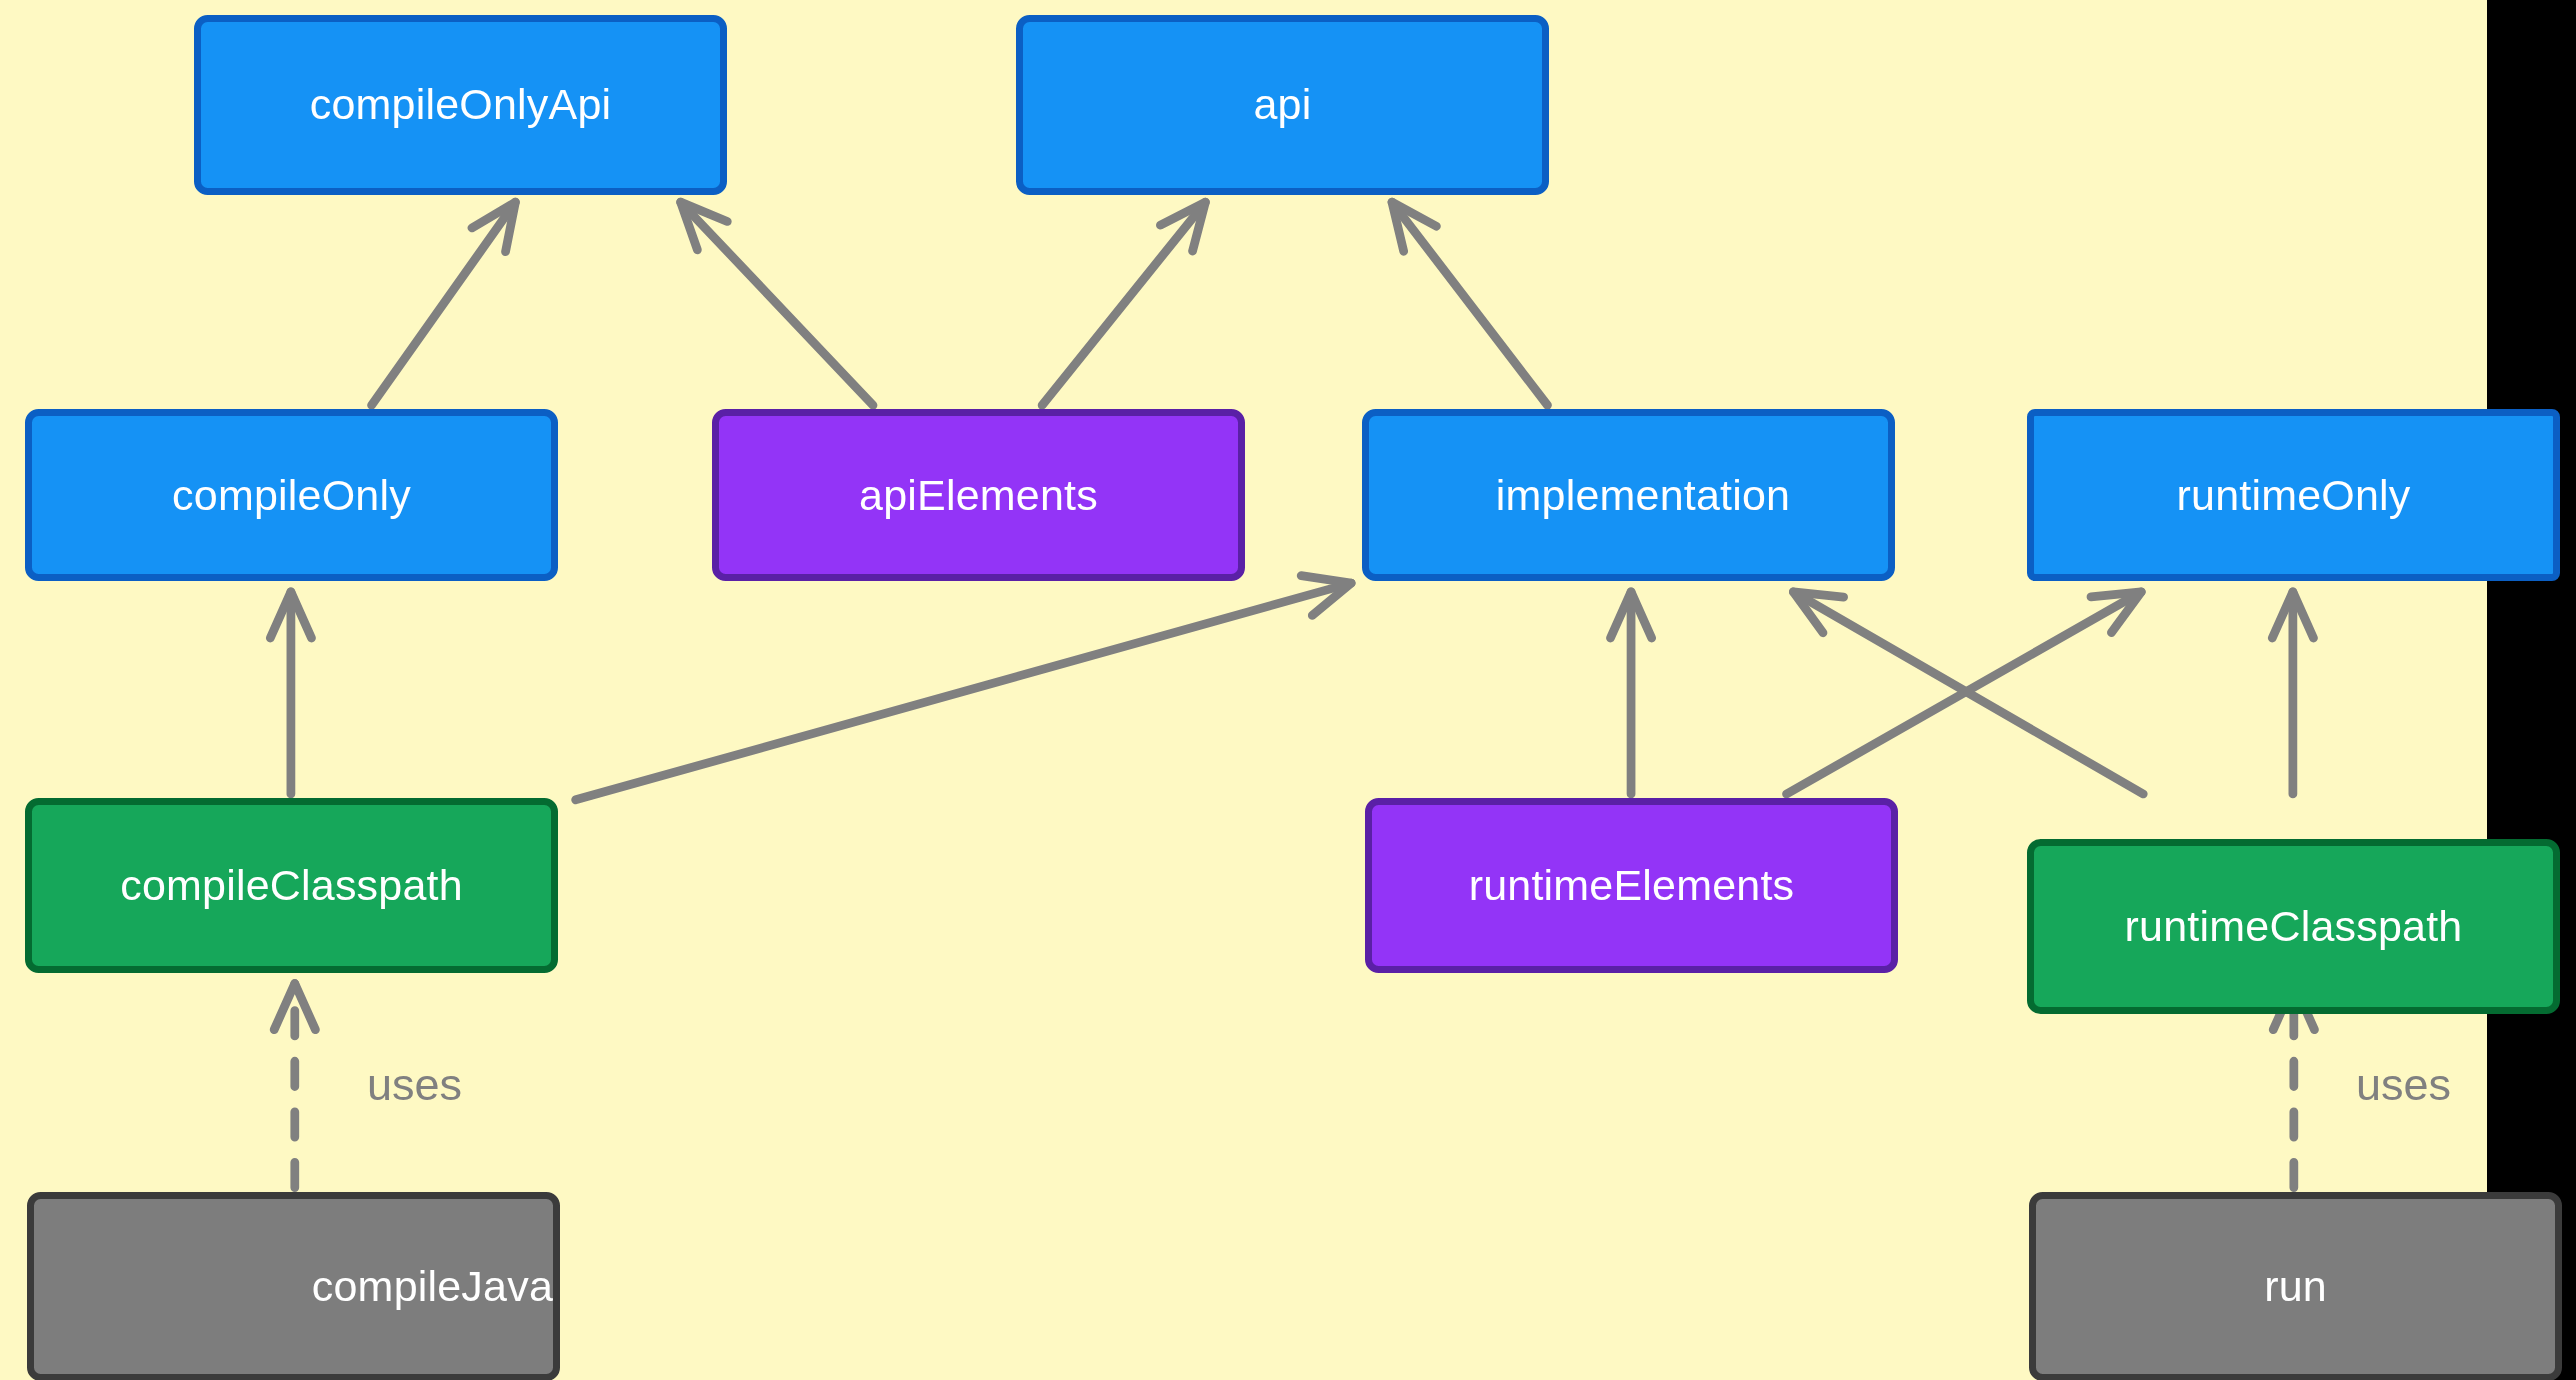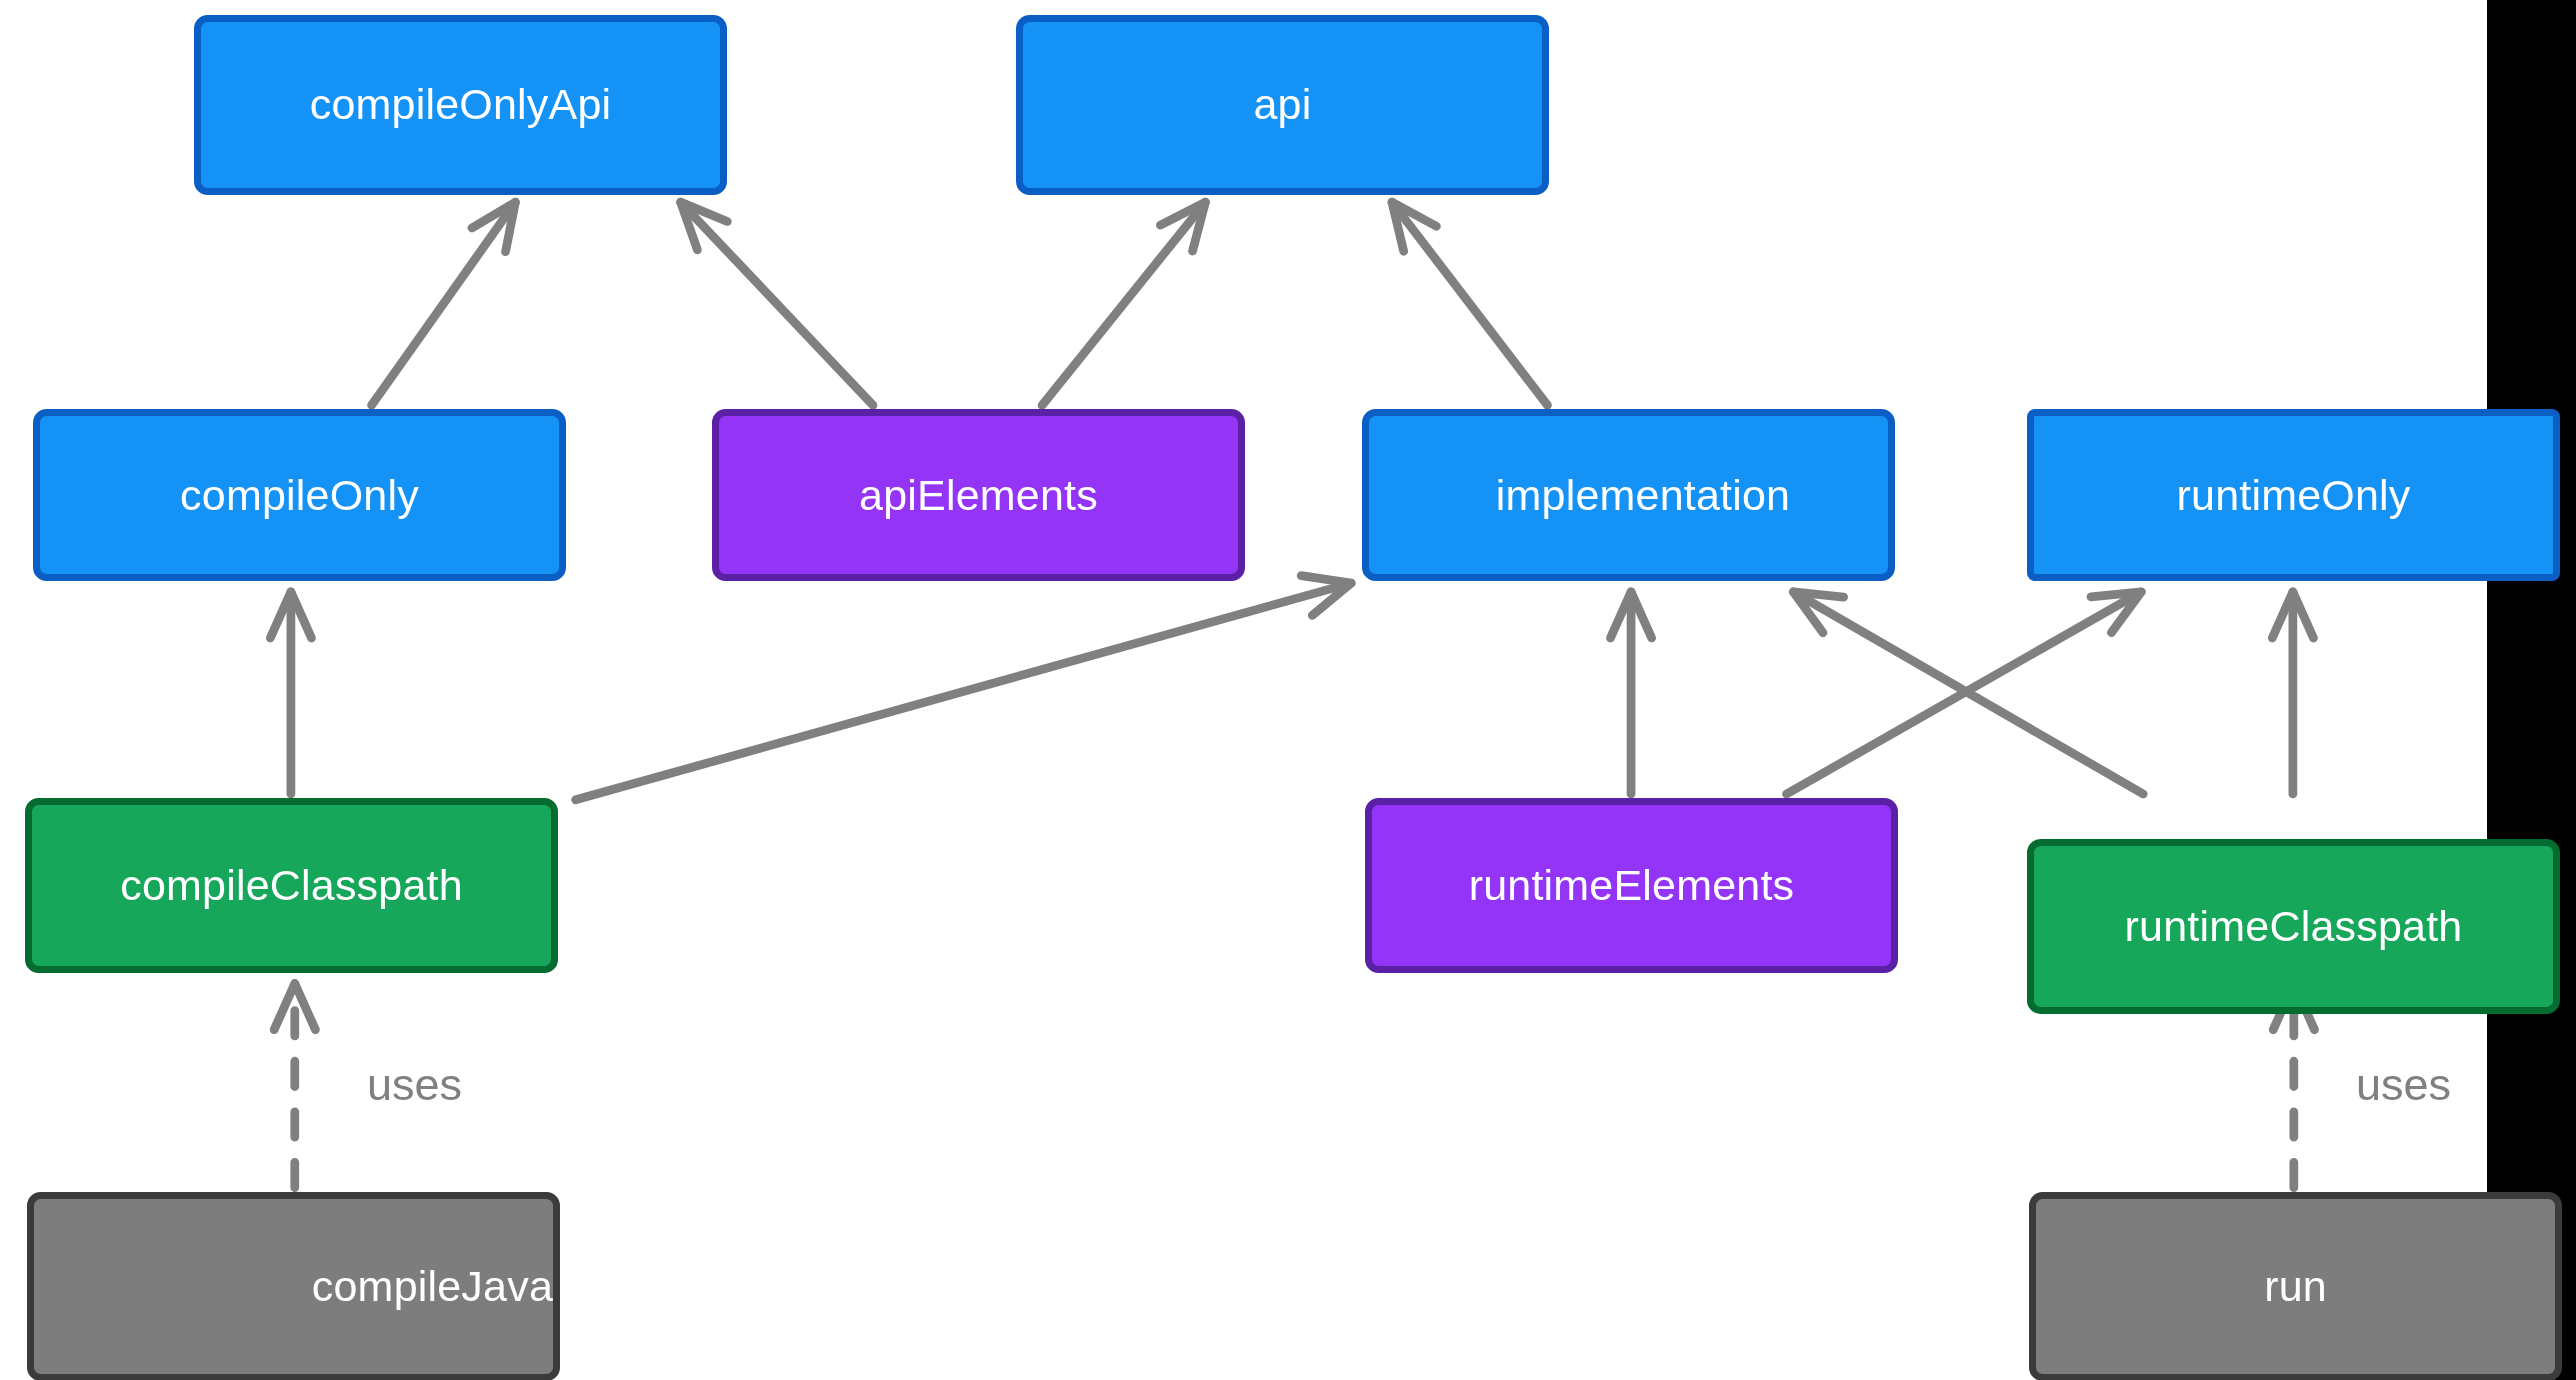--- a/index.html
+++ b/index.html
@@ -11,21 +11,21 @@
   body {
     width: 2576px;
     height: 1380px;
     overflow: hidden;
     font-family: "Liberation Sans", sans-serif;
   }
   #diagram-root {
     position: relative;
     width: 2487px;
     height: 1380px;
-    background: #ffffff;
+    background: #fef9c3;
   }
   #edge-layer {
     position: absolute;
     left: 0;
     top: 0;
     width: 2576px;
     height: 1380px;
     pointer-events: none;
   }
   .node {
@@ -106,21 +106,21 @@
       </g>
   </svg>
 
   <div id="nodes-layer">
       <div class="node kind-blue" style="left: 194px; top: 14.6px; width: 533px; height: 180px;">
         <span class="node-label">compileOnlyApi</span>
       </div>
       <div class="node kind-blue" style="left: 1016px; top: 14.6px; width: 533px; height: 180px;">
         <span class="node-label">api</span>
       </div>
-      <div class="node kind-blue" style="left: 25px; top: 409px; width: 533px; height: 172px; margin-left: 8px;">
+      <div class="node kind-blue" style="left: 25px; top: 409px; width: 533px; height: 172px;">
         <span class="node-label">compileOnly</span>
       </div>
       <div class="node kind-purple" style="left: 696px; top: 409px; width: 533px; height: 172px; margin-left: 16px;">
         <span class="node-label">apiElements</span>
       </div>
       <div class="node kind-blue" style="left: 1362px; top: 409px; width: 533px; height: 172px; padding-left: 29px;">
         <span class="node-label">implementation</span>
       </div>
       <div class="node kind-blue" style="left: 2027px; top: 409px; width: 533px; height: 172px; border-radius: 8px;">
         <span class="node-label">runtimeOnly</span>

